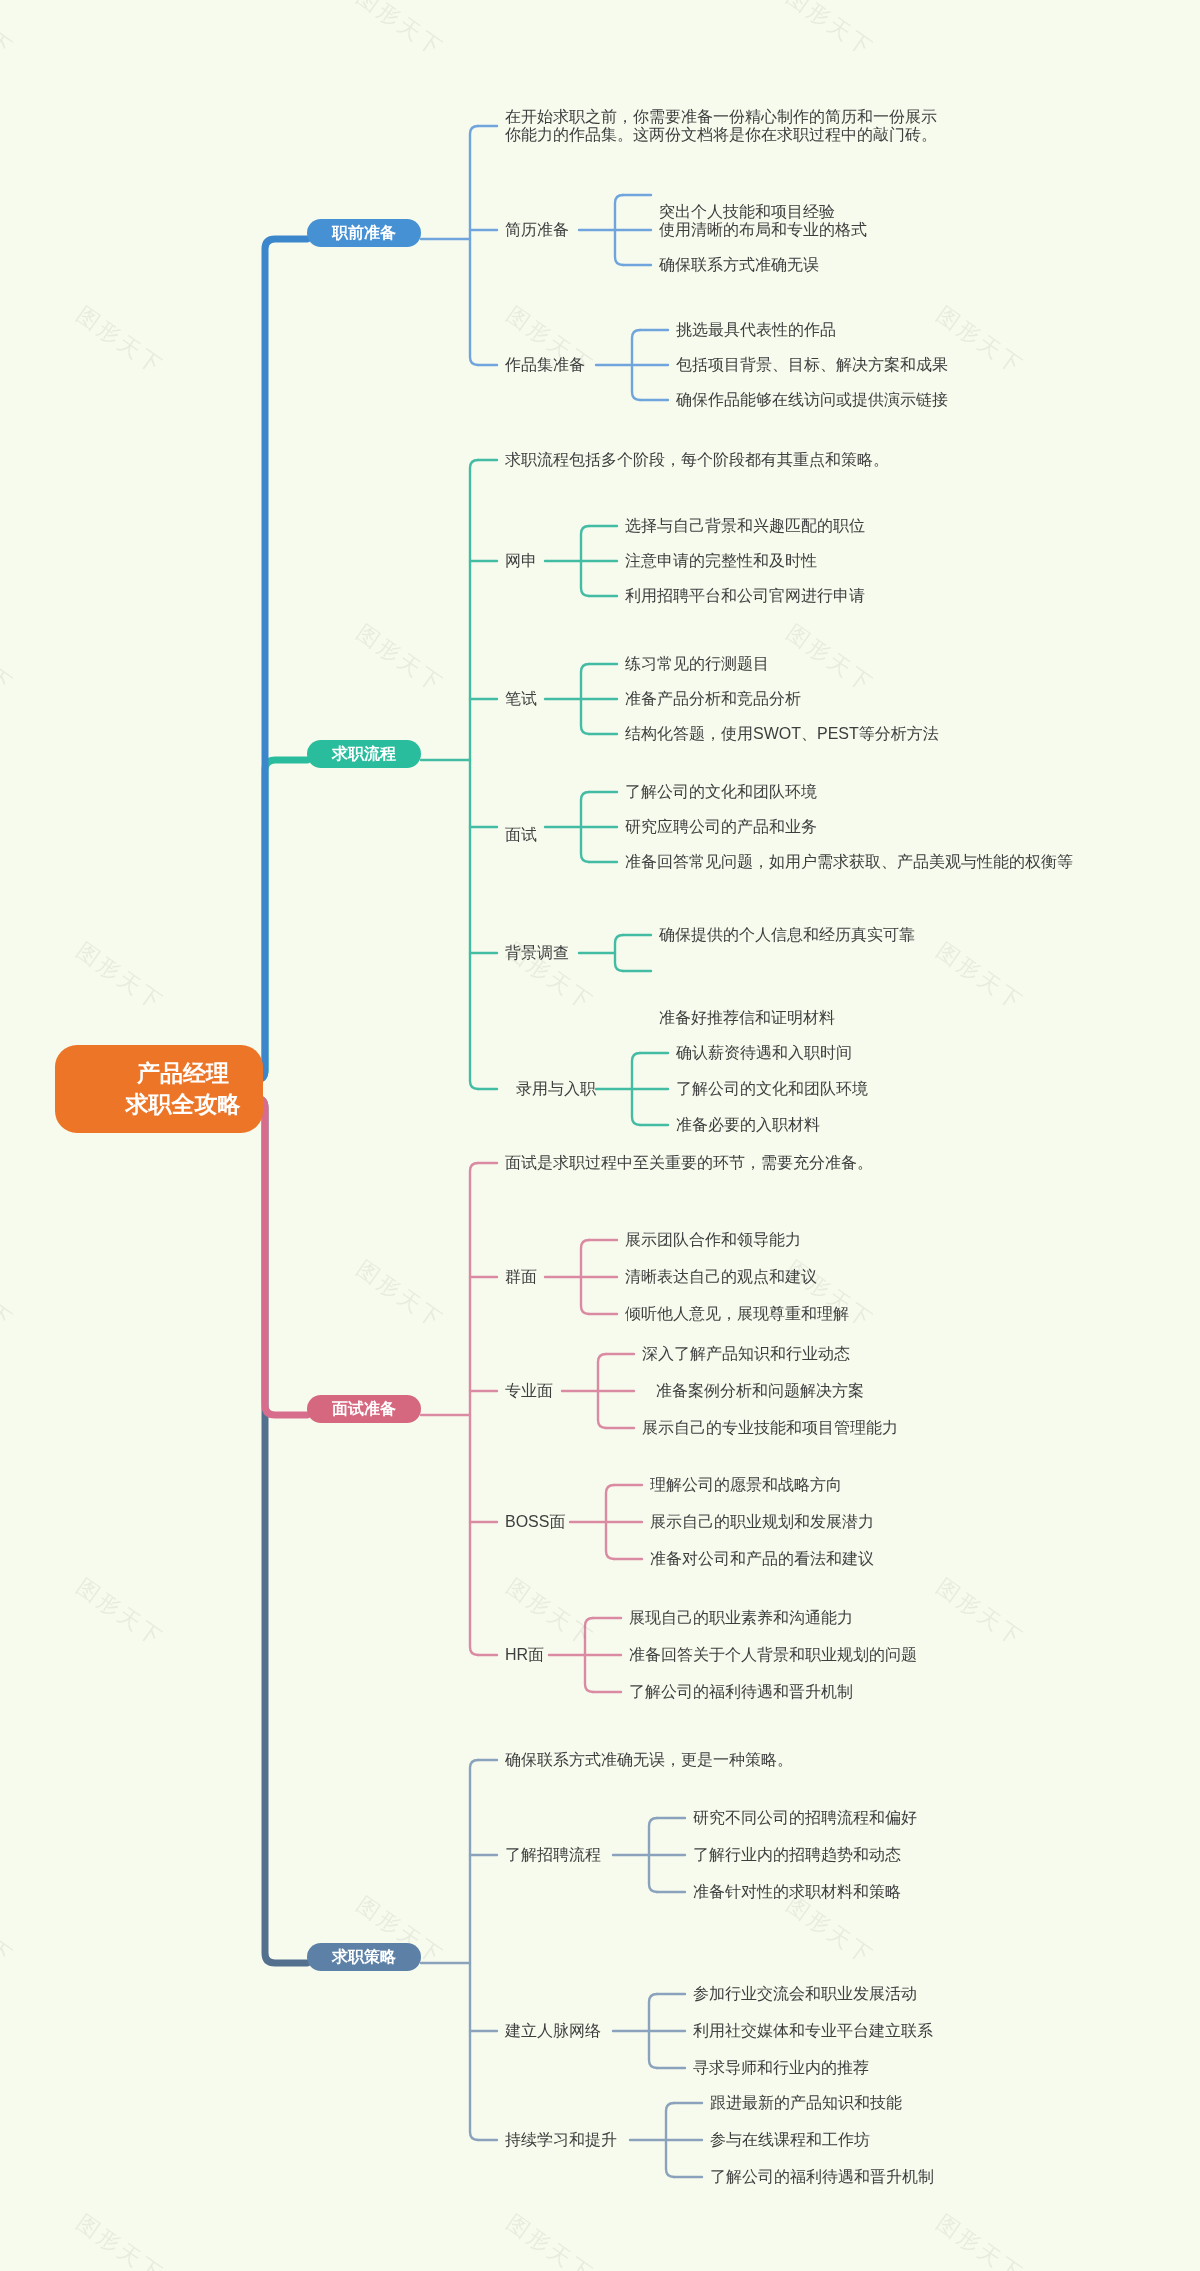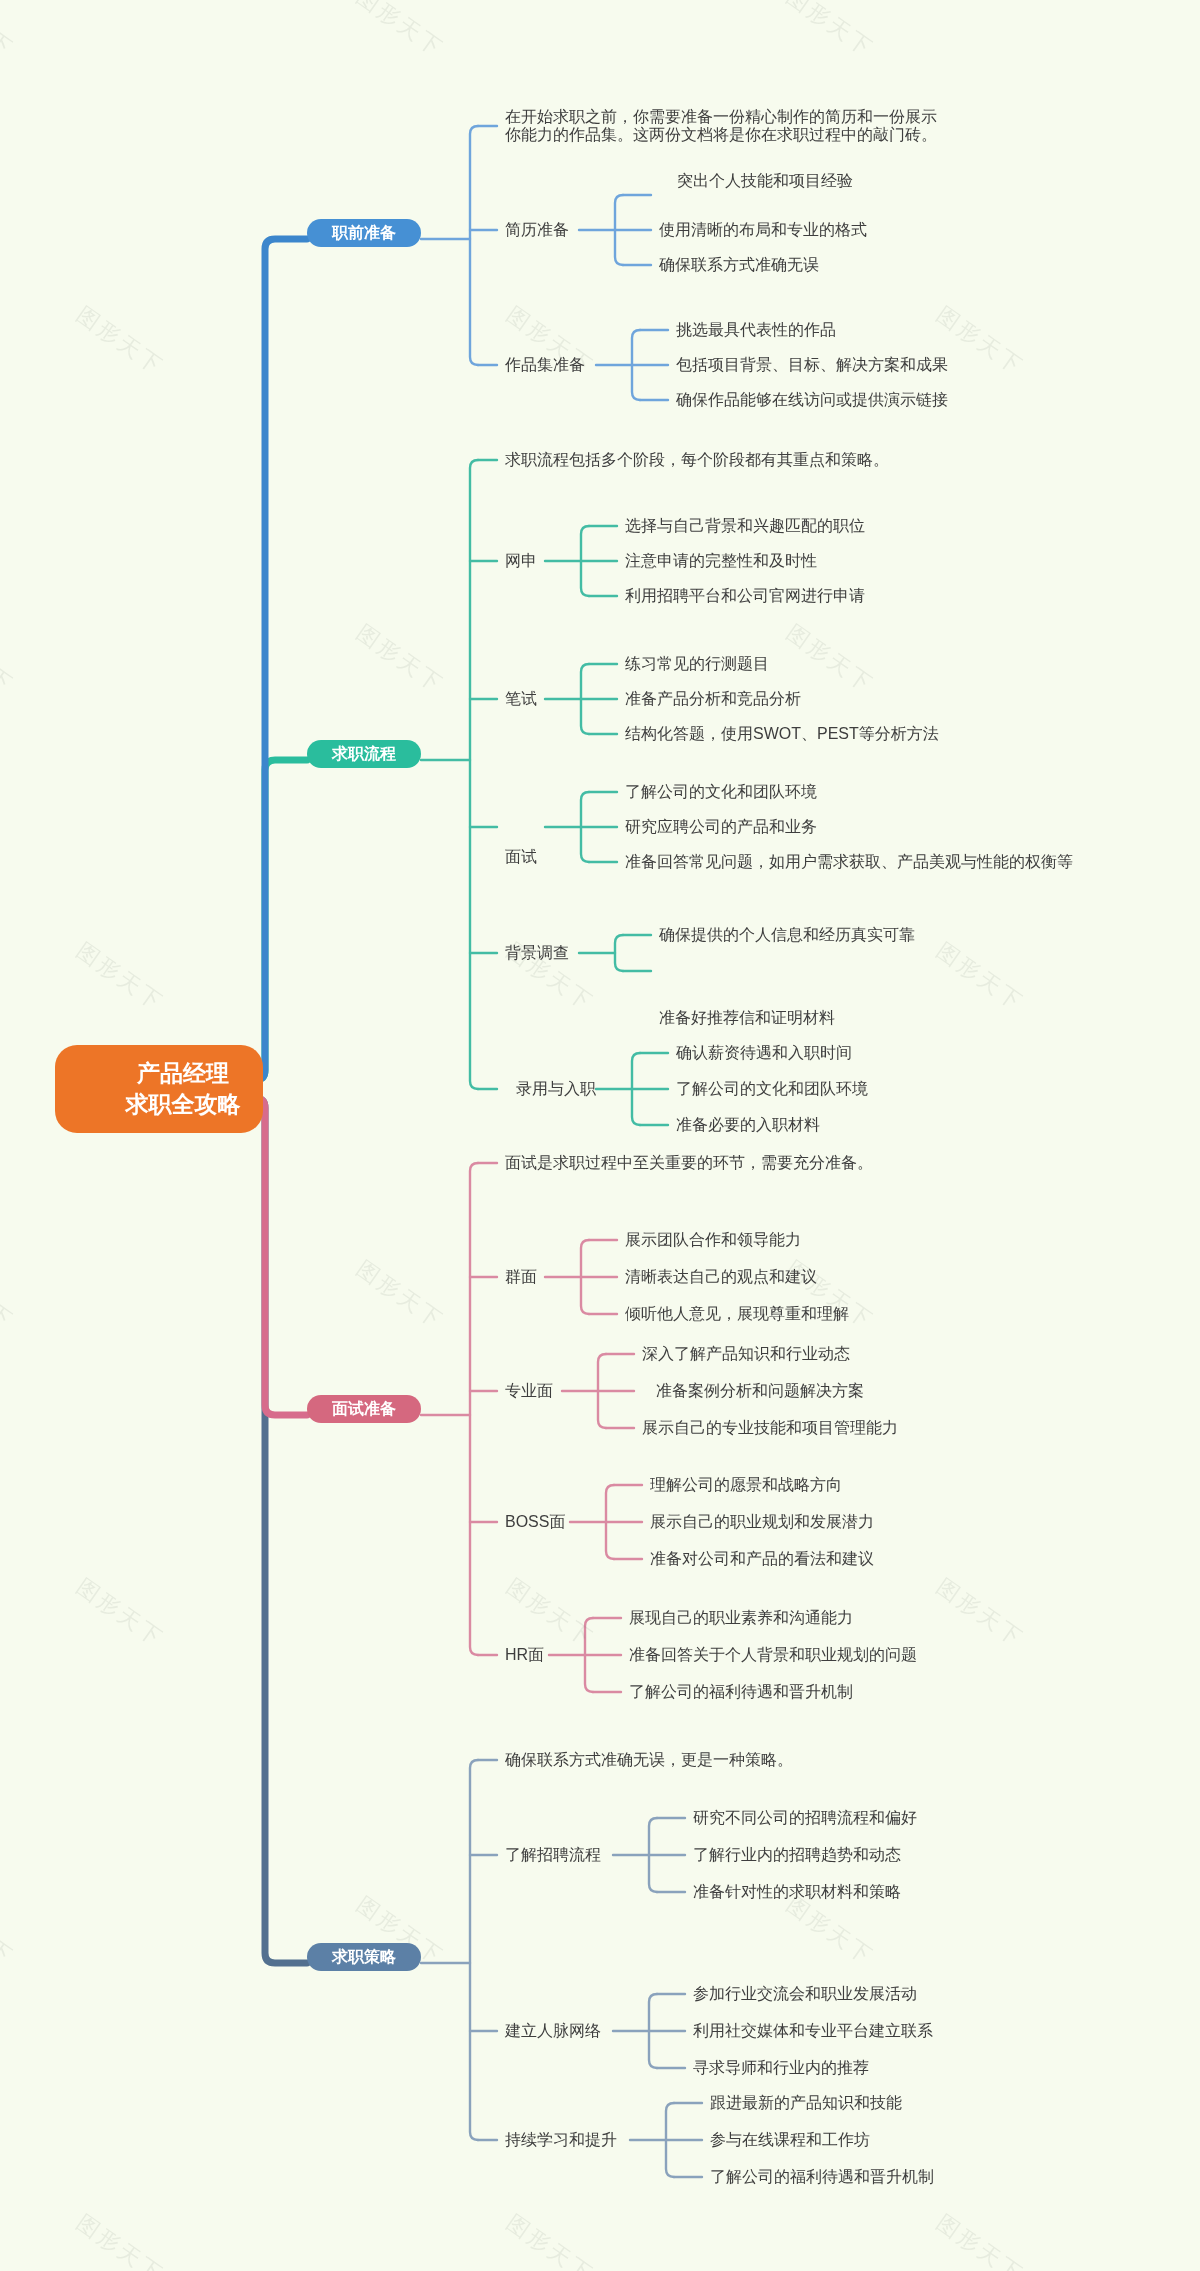--- a/index.html
+++ b/index.html
@@ -162,38 +162,38 @@
       <span class="wm" style="left: 930px; top: 2234px;">图形天下</span>
     </div>
   <div class="root-node" id="rootNode" style="background: rgb(237, 117, 39);">
     <div>产品经理</div>
     <div>求职全攻略</div>
   </div>
   <div id="nodes">
       <div class="branch-header" style="left: 307px; top: 219px; background: rgb(70, 144, 212);">职前准备</div>
       <div class="note note-wrap" style="left: 505px; top: 108px; width: 440px;">在开始求职之前，你需要准备一份精心制作的简历和一份展示你能力的作品集。这两份文档将是你在求职过程中的敲门砖。</div>
       <div class="topic" style="left: 505px; top: 220px;">简历准备</div>
-      <div class="leaf" style="left: 659px; top: 171px; margin-left: 18px;">突出个人技能和项目经验</div>
+      <div class="leaf" style="left: 659px; top: 202px;">突出个人技能和项目经验</div>
       <div class="leaf" style="left: 659px; top: 220px;">使用清晰的布局和专业的格式</div>
       <div class="leaf" style="left: 659px; top: 255px;">确保联系方式准确无误</div>
       <div class="topic" style="left: 505px; top: 355px;">作品集准备</div>
       <div class="leaf" style="left: 676px; top: 320px;">挑选最具代表性的作品</div>
       <div class="leaf" style="left: 676px; top: 355px;">包括项目背景、目标、解决方案和成果</div>
       <div class="leaf" style="left: 676px; top: 390px;">确保作品能够在线访问或提供演示链接</div>
       <div class="branch-header" style="left: 307px; top: 740px; background: rgb(42, 189, 157);">求职流程</div>
       <div class="note" style="left: 505px; top: 450px;">求职流程包括多个阶段，每个阶段都有其重点和策略。</div>
       <div class="topic" style="left: 505px; top: 551px;">网申</div>
       <div class="leaf" style="left: 625px; top: 516px;">选择与自己背景和兴趣匹配的职位</div>
       <div class="leaf" style="left: 625px; top: 551px;">注意申请的完整性和及时性</div>
       <div class="leaf" style="left: 625px; top: 586px;">利用招聘平台和公司官网进行申请</div>
       <div class="topic" style="left: 505px; top: 689px;">笔试</div>
       <div class="leaf" style="left: 625px; top: 654px;">练习常见的行测题目</div>
       <div class="leaf" style="left: 625px; top: 689px;">准备产品分析和竞品分析</div>
       <div class="leaf" style="left: 625px; top: 724px;">结构化答题，使用SWOT、PEST等分析方法</div>
-      <div class="topic" style="left: 505px; top: 847px; text-align: center;">面试</div>
+      <div class="topic" style="left: 505px; top: 825px; text-align: center;">面试</div>
       <div class="leaf" style="left: 625px; top: 782px;">了解公司的文化和团队环境</div>
       <div class="leaf" style="left: 625px; top: 817px;">研究应聘公司的产品和业务</div>
       <div class="leaf" style="left: 625px; top: 852px;">准备回答常见问题，如用户需求获取、产品美观与性能的权衡等</div>
       <div class="topic" style="left: 505px; top: 943px;">背景调查</div>
       <div class="leaf" style="left: 659px; top: 925px;">确保提供的个人信息和经历真实可靠</div>
       <div class="leaf" style="left: 659px; top: 961px; margin-top: 47px;">准备好推荐信和证明材料</div>
       <div class="topic" style="left: 516px; top: 1079px;">录用与入职</div>
       <div class="leaf" style="left: 676px; top: 1043px;">确认薪资待遇和入职时间</div>
       <div class="leaf" style="left: 676px; top: 1079px;">了解公司的文化和团队环境</div>
       <div class="leaf" style="left: 676px; top: 1115px;">准备必要的入职材料</div>

